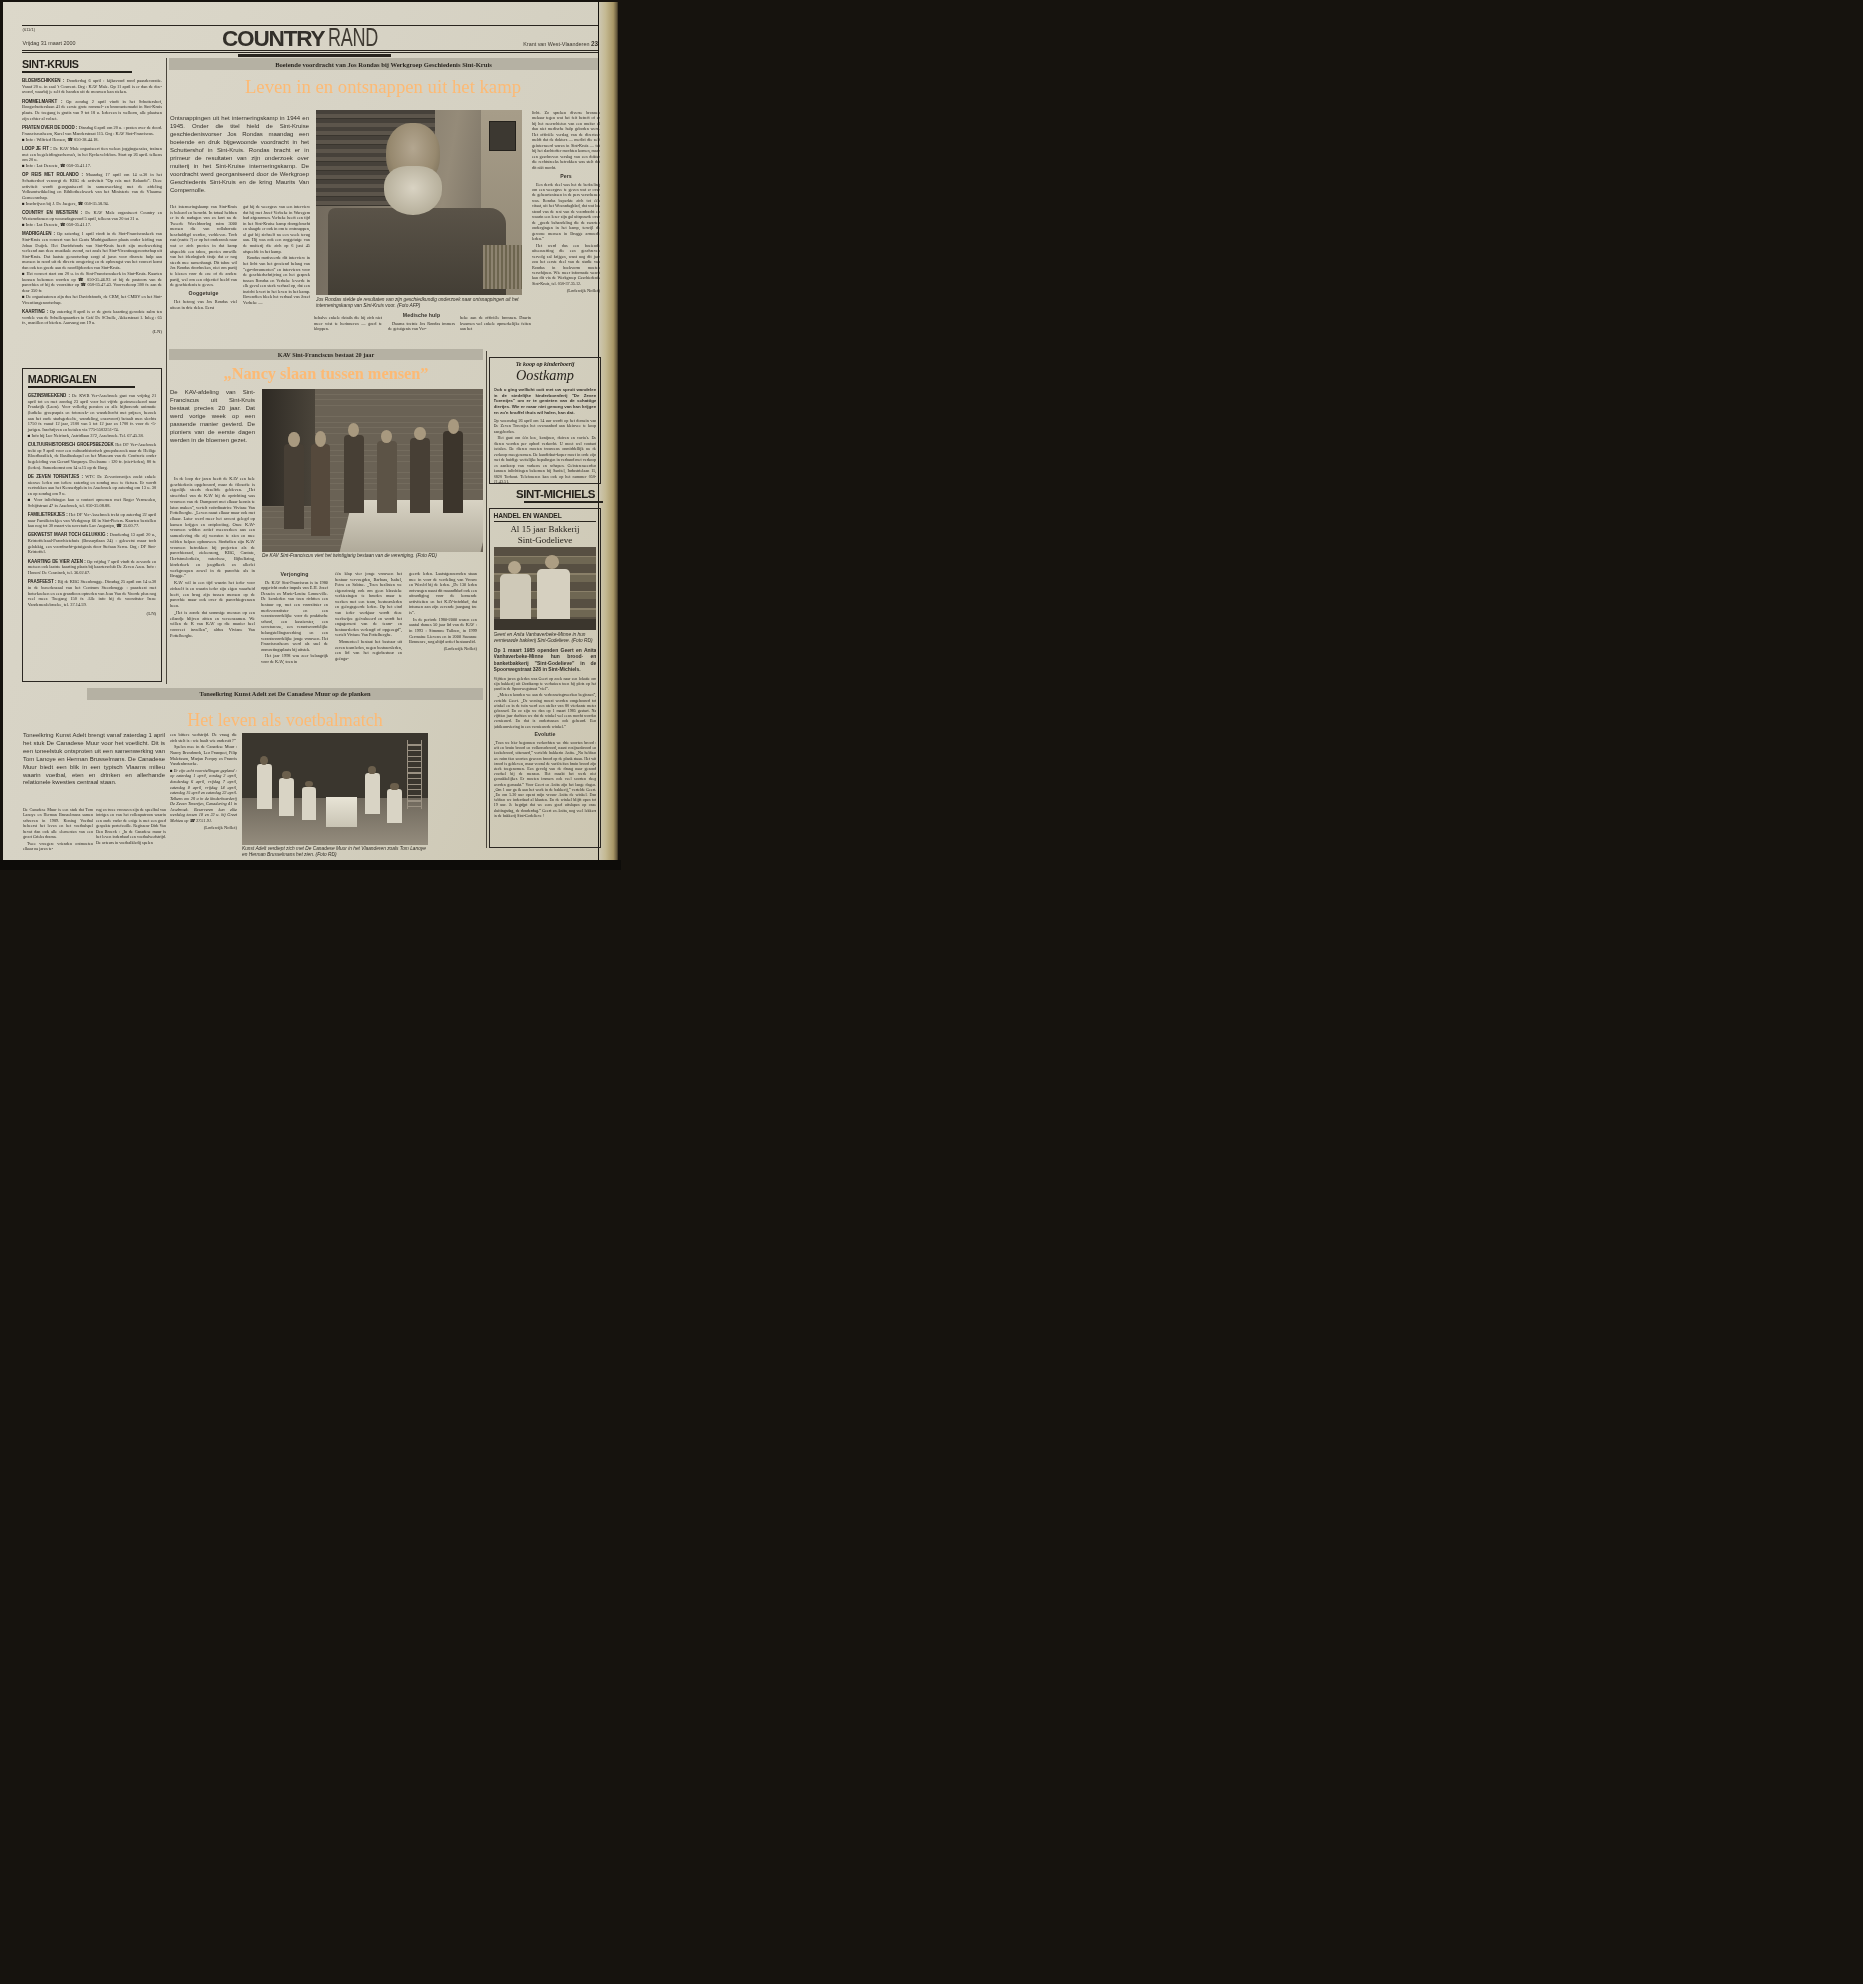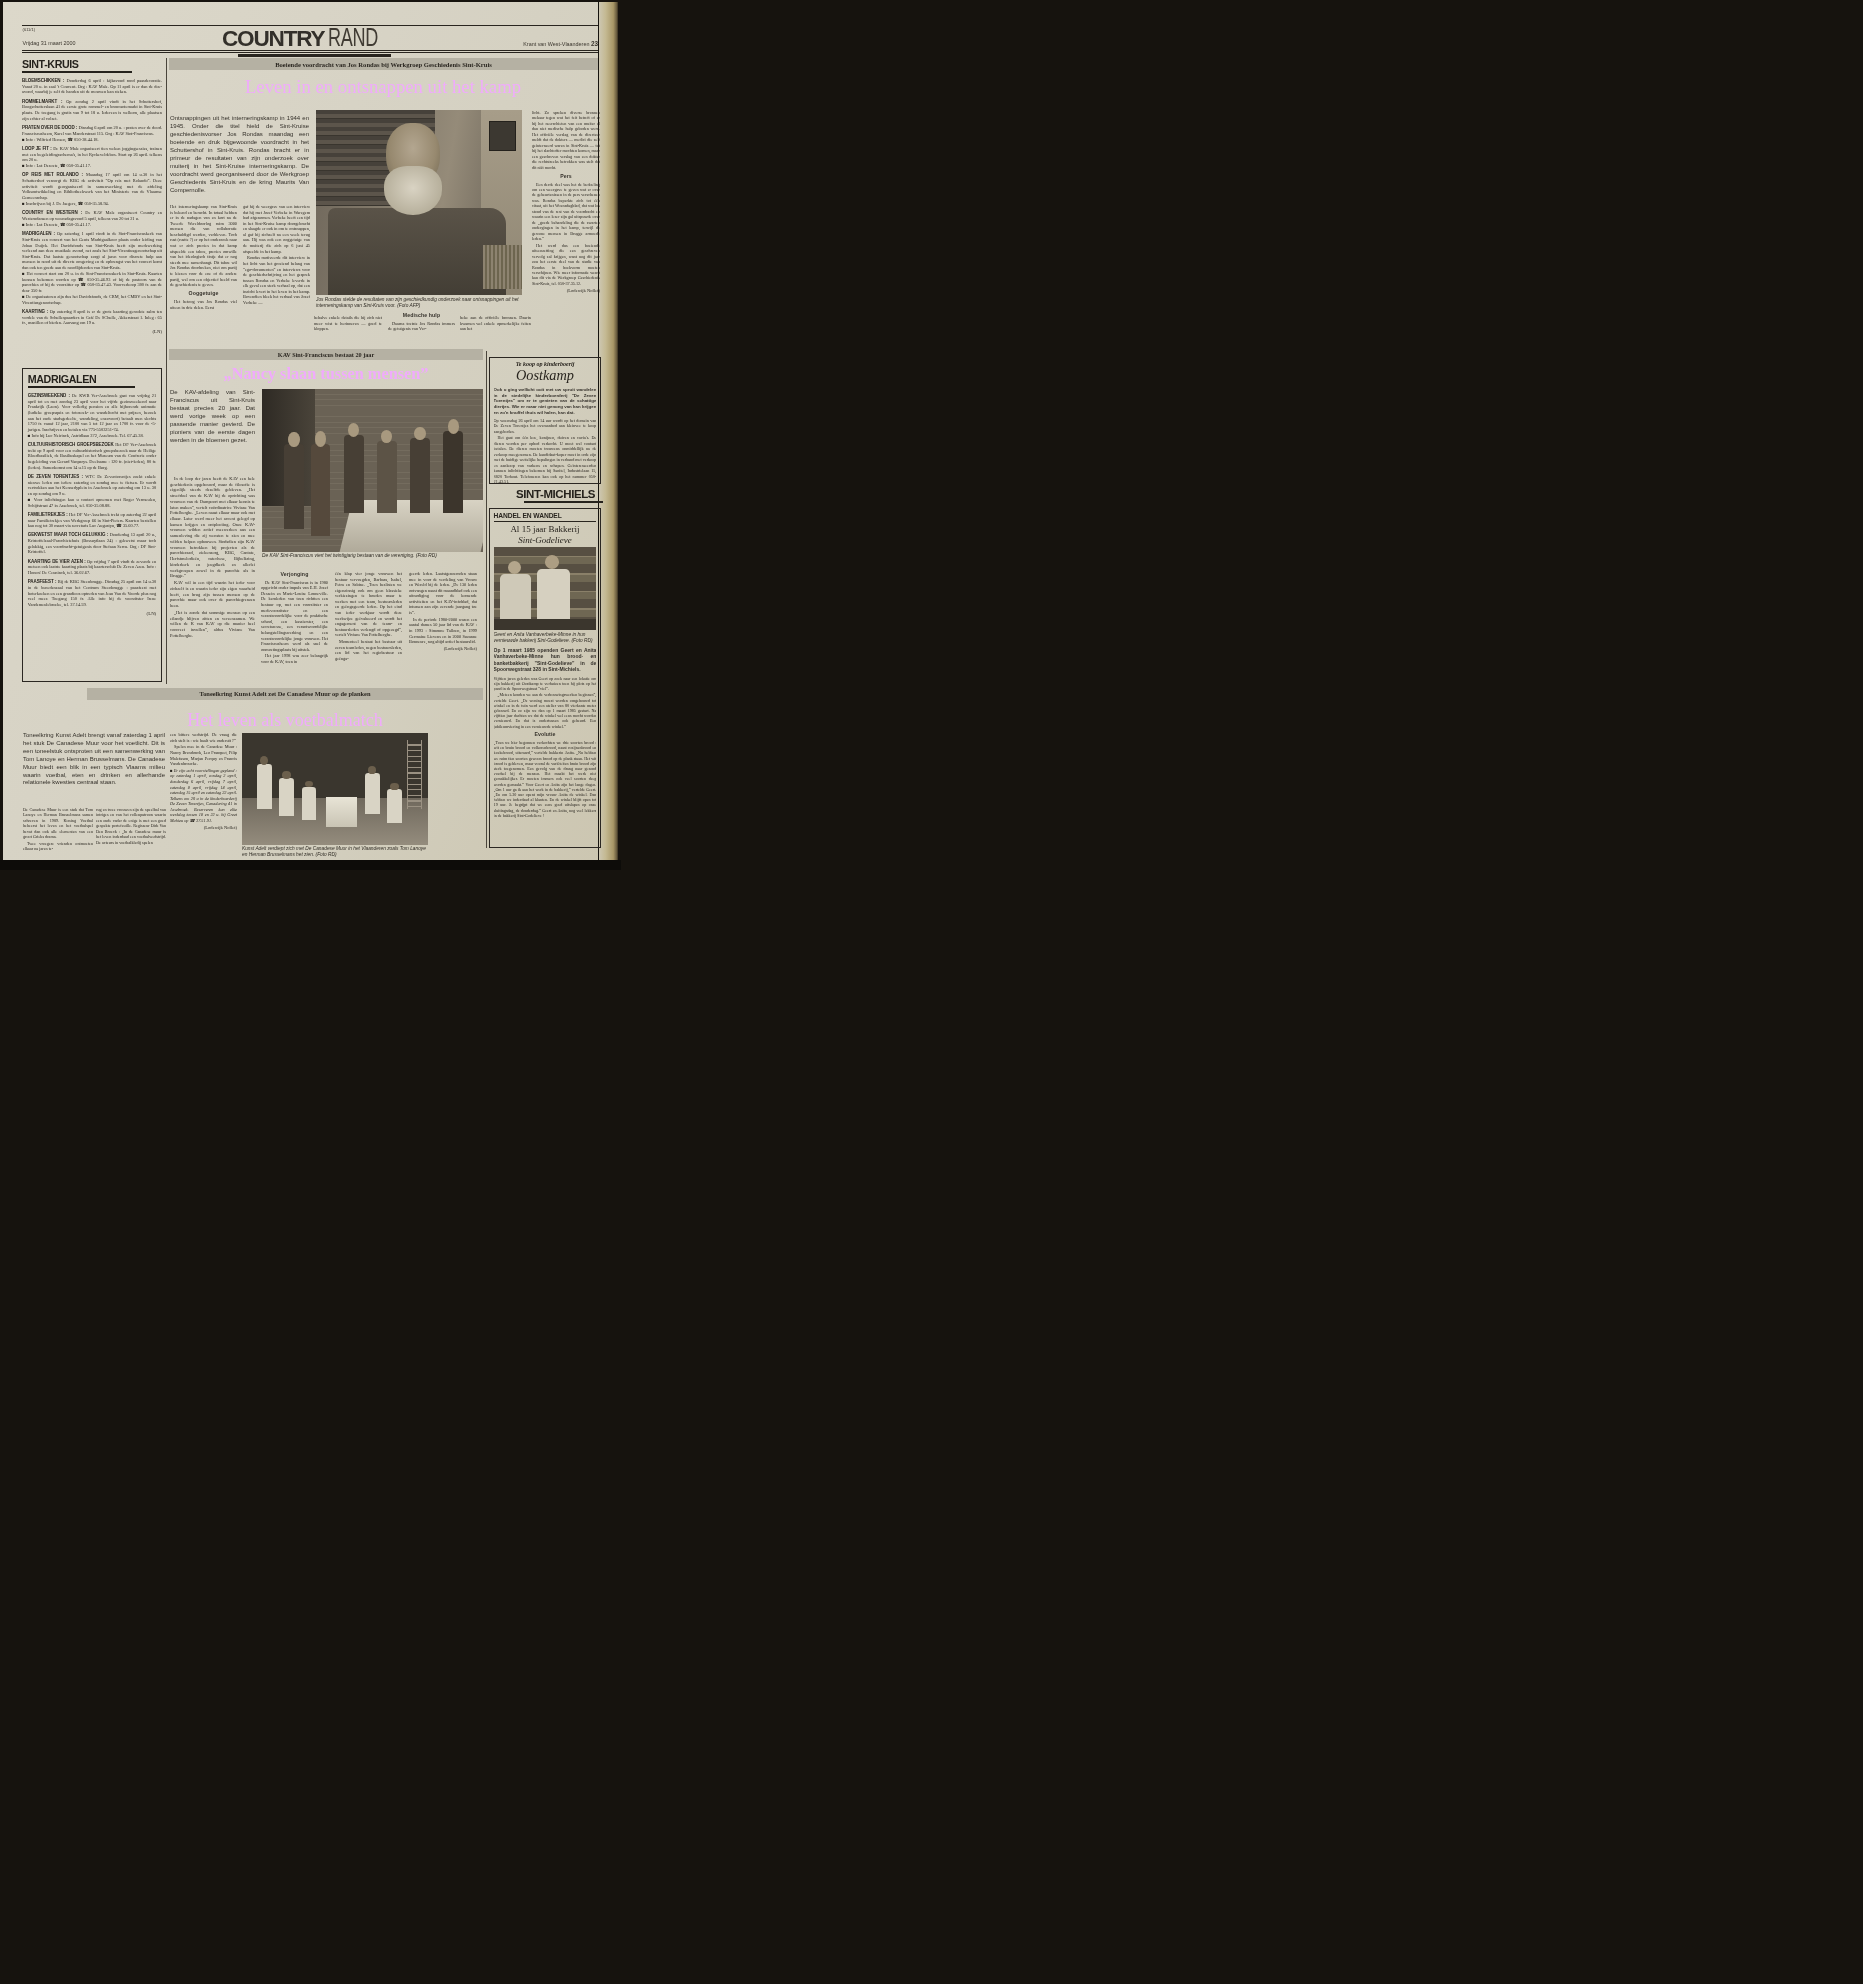--- a/index.html
+++ b/index.html
@@ -18,21 +18,21 @@
   .art p{margin:0 0 1.2px;text-indent:4px;}
   .art p.ni{text-indent:0;}
   .sub{font-family:"Liberation Sans","DejaVu Sans",sans-serif;font-weight:700;font-size:5.2px;
        text-align:center;text-indent:0;margin:2.8px 0 2px;color:#36322b;letter-spacing:0.1px;}
   .byline{text-align:right;font-size:4.6px;margin-top:4px;text-indent:0;}
   .lead{font-family:"Liberation Sans","DejaVu Sans",sans-serif;color:#34302a;overflow:hidden;}
   .cap{font-family:"Liberation Sans","DejaVu Sans",sans-serif;font-style:italic;
        font-size:4.8px;line-height:1.3;color:#2f2b24;overflow:hidden;}
   .banner{background:#b5b1a3;color:#2c2822;display:flex;align-items:center;justify-content:center;
           font-weight:700;overflow:hidden;}
-  .headline{text-align:center;overflow:hidden;color:#f0abfc;}
+  .headline{text-align:center;overflow:hidden;color:#fdba74;}
   
   .box{overflow:hidden;}
   .bordered{border:0.6px solid #2b2722;}
   .sec-title{font-family:"Liberation Sans","DejaVu Sans",sans-serif;font-weight:700;
              font-size:10.7px;letter-spacing:-0.4px;color:#25221c;}
   .sec-rule{height:2px;background:#25221c;margin:1.2px 0 4.8px;}
   .lst{font-size:4.4px;line-height:1.28;}
   .lst .item{margin:0 0 3.6px;text-align:justify;}
   .lst .lbl{font-family:"Liberation Sans","DejaVu Sans",sans-serif;font-weight:700;
             font-size:4.5px;letter-spacing:-0.1px;}
@@ -252,21 +252,21 @@
 
   <div class="abs" style="left:516px;top:488px;width:112px;height:18px">
     <div class="sec-title" style="font-size:11.5px">SINT-MICHIELS</div>
     <div class="sec-rule" style="width:79px;margin-left:8px"></div>
   </div>
 
   <div class="abs box" style="left:489px;top:508px;width:112px;height:340px;border:0.4px solid #2b2722;padding:3.2px 3.6px;box-sizing:border-box">
     <div class="sans" style="font-weight:700;font-size:6.7px;letter-spacing:-0.1px">HANDEL EN WANDEL</div>
     <div class="rule" style="height:0.4px;margin:1.6px 0 3.2px"></div>
     <div style="text-align:center;font-size:9px;line-height:1.15">Al 15 jaar Bakkerij</div>
-    <div style="text-align:center;font-style:italic;font-size:9px;line-height:1.15;margin-bottom:2px">Sint-Godelieve</div>
+    <div style="text-align:center;font-size:9px;line-height:1.15;margin-bottom:2px">Sint-Godelieve</div>
     <div class="photo ph3" style="position:relative;width:100%;height:83px">
       <i class="figA"></i>
       <i class="h1"></i>
       <i class="figB"></i>
       <i class="h2"></i>
       <i class="counter"></i>
     </div>
     <div class="cap" style="margin:1.6px 0 3.2px;height:12px">Geert en Anita Vanhaverbeke-Minne in hun vernieuwde bakkerij Sint-Godelieve. (Foto RD)</div>
     <div class="lead j" style="font-size:5px;line-height:1.3;font-weight:700;margin-bottom:2.8px">Op 1 maart 1985 openden Geert en Anita Vanhaverbeke-Minne hun brood- en banketbakkerij ”Sint-Godelieve” in de Spoorwegstraat 328 in Sint-Michiels.</div>
     <div class="art j" style="font-size:4.1px;line-height:1.27">

